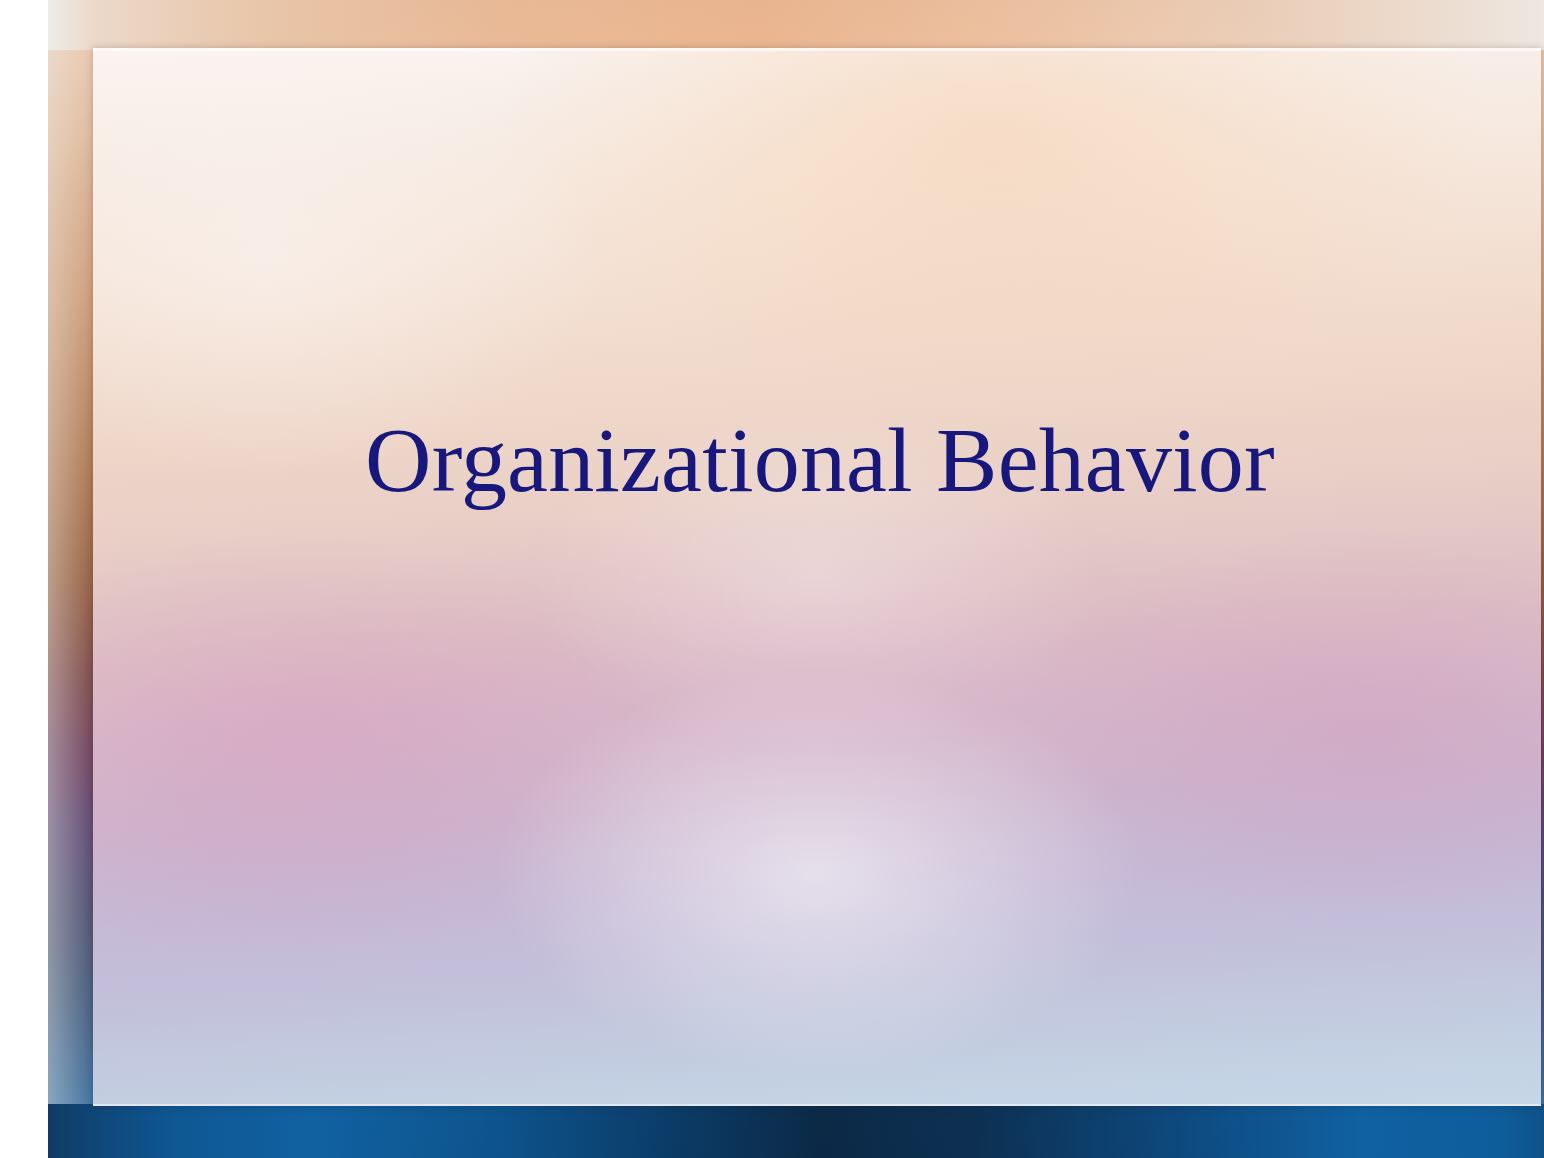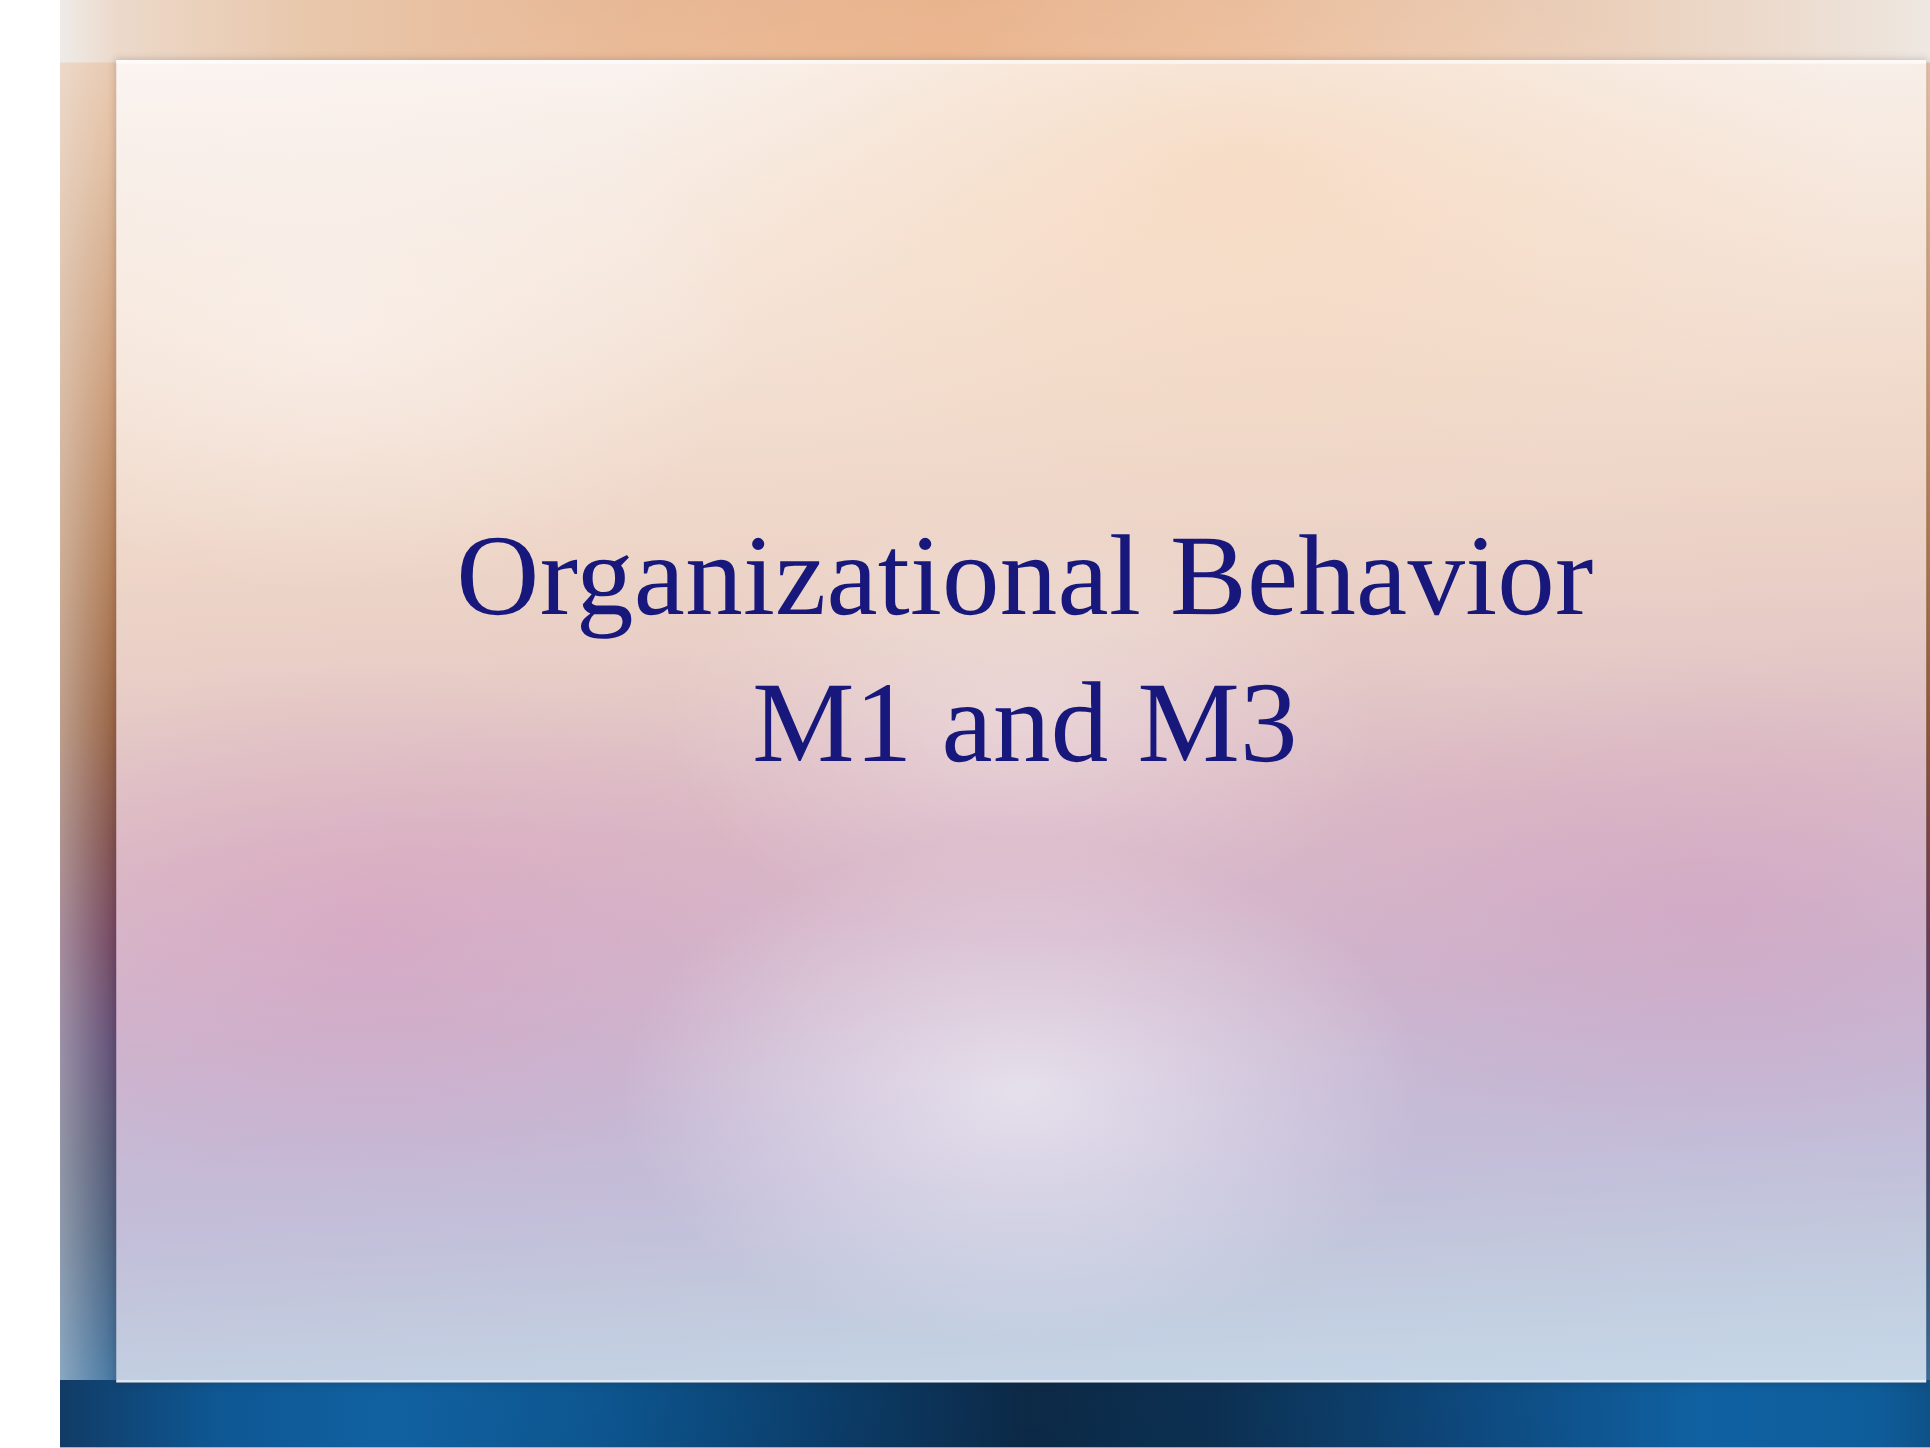--- a/index.html
+++ b/index.html
@@ -234,16 +234,15 @@
   <div class="panel">
     <div class="panel-bloom-peach"></div>
     <div class="panel-bloom-pink"></div>
     <div class="panel-glow"></div>
     <div class="panel-topline"></div>
     <div class="panel-bottomline"></div>
   </div>
 
   <div class="title-block">
     <span class="title-line">Organizational Behavior</span>
-    <span class="title-line">M1 and M3</span>
   </div>
 
 </div>
 
 </body></html>

